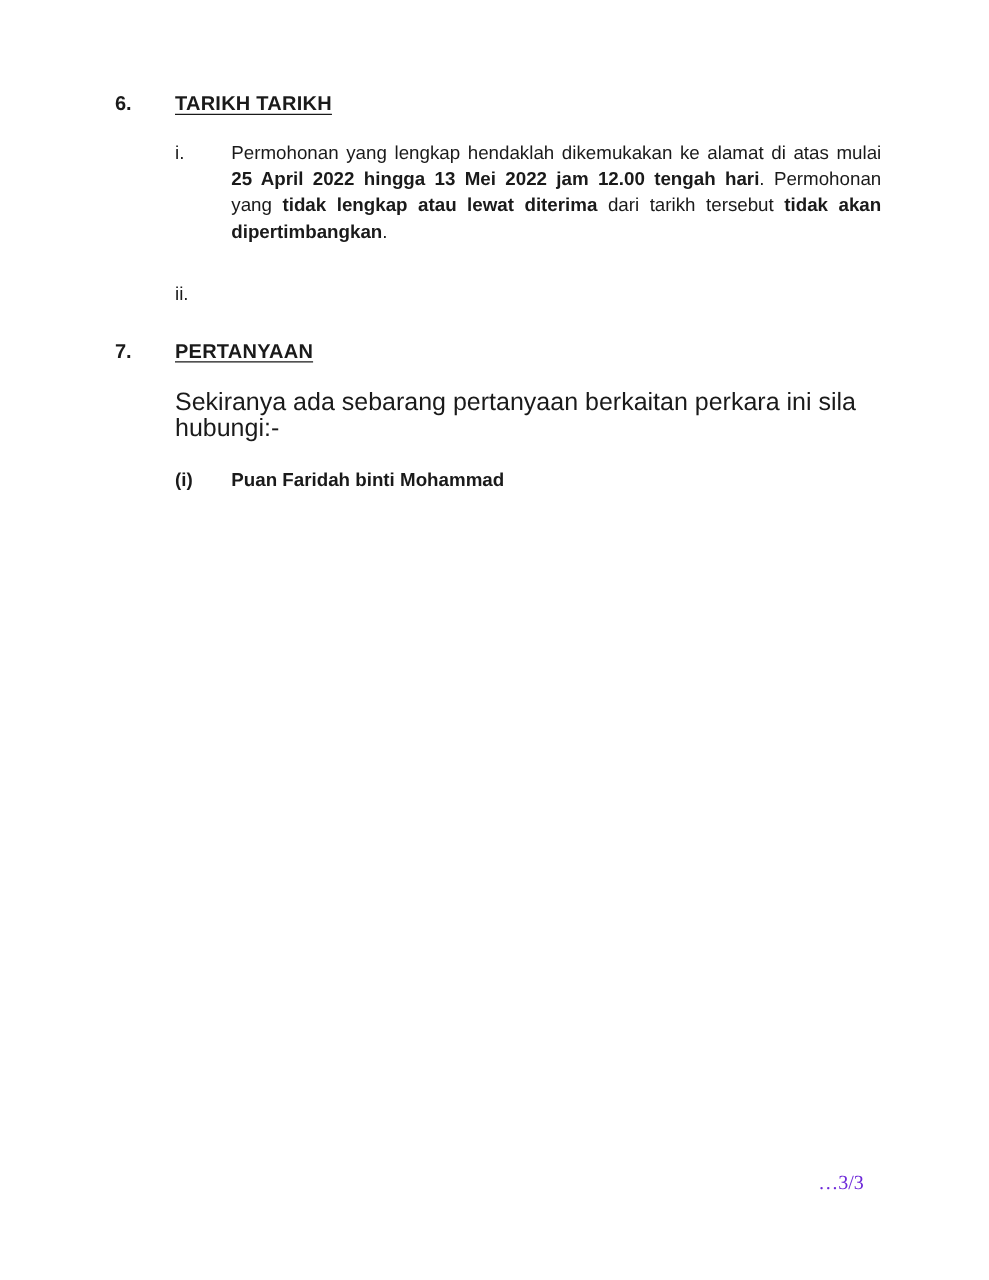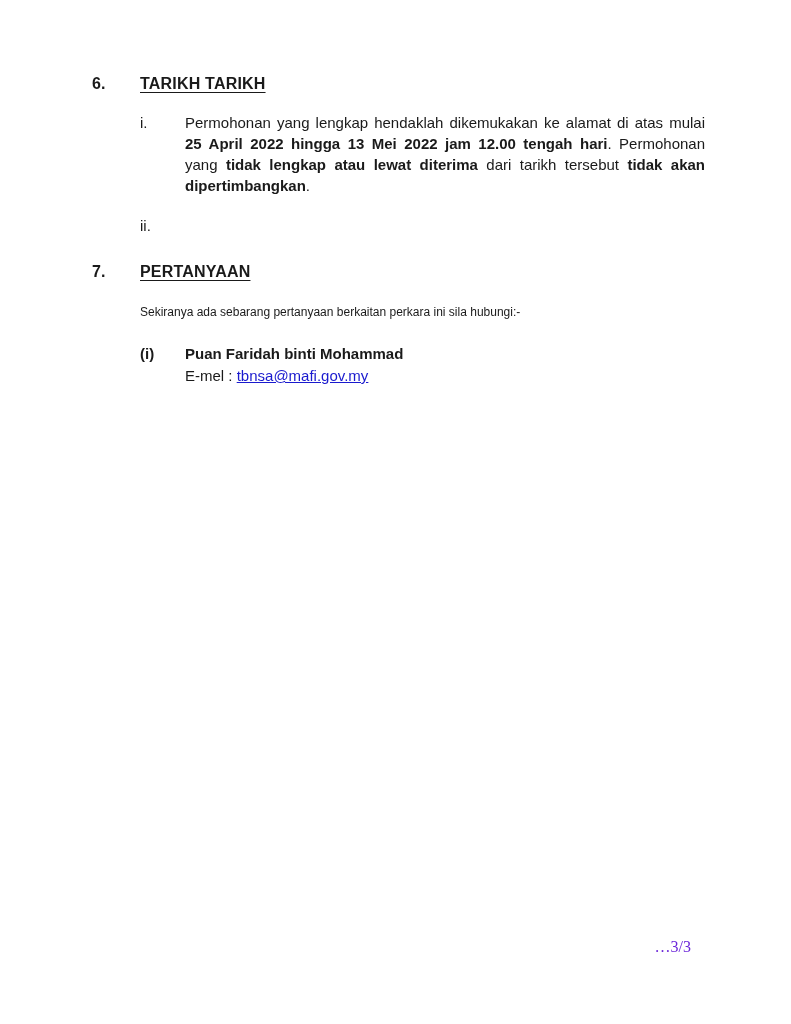--- a/index.html
+++ b/index.html
@@ -37,26 +37,26 @@
     font-size: 15px;
     line-height: 21px;
   }
   .indent-col { flex: 0 0 48px; }
   .marker-col { flex: 0 0 45px; }
   .para {
     flex: 1 1 auto;
     text-align: justify;
   }
   .mt-18 { margin-top: 18px; }
-  .mt-21 { margin-top: 19px; }
+  .mt-21 { margin-top: 29px; }
   .mt-26 { margin-top: 26px; }
   .mt-20 { margin-top: 20px; }
   .intro-row {
     display: flex;
-    font-size: 12px;
+    font-size: 20px;
     line-height: 21px;
   }
   
   .contact-row {
     display: flex;
     font-size: 15px;
     line-height: 22px;
     white-space: pre-wrap;
   }
   .contact-marker { flex: 0 0 45px; font-weight: 700; }
@@ -108,25 +108,20 @@
       <div class="para" style="text-align:left">Sekiranya ada sebarang pertanyaan berkaitan perkara ini sila hubungi:-</div>
     </div>
 
     <div class="contact-row mt-20">
       <div class="indent-col"></div>
       <div class="contact-marker">(i)</div>
       <div class="contact-name">Puan Faridah binti Mohammad</div>
     </div>
 
 
-    <div class="contact-row">
-      <div class="indent-col"></div>
-      <div class="contact-marker" style="font-weight:400"></div>
-      <div><span>E-mel : </span><a class="email-link">tbnsa@mafi.gov.my</a></div>
-    </div>
 
     <div class="contact-row">
       <div class="indent-col"></div>
       <div class="contact-marker" style="font-weight:400"></div>
     </div>
 
   </div>
 
   <div class="footer-page-num">…3/3</div>
 </div>

